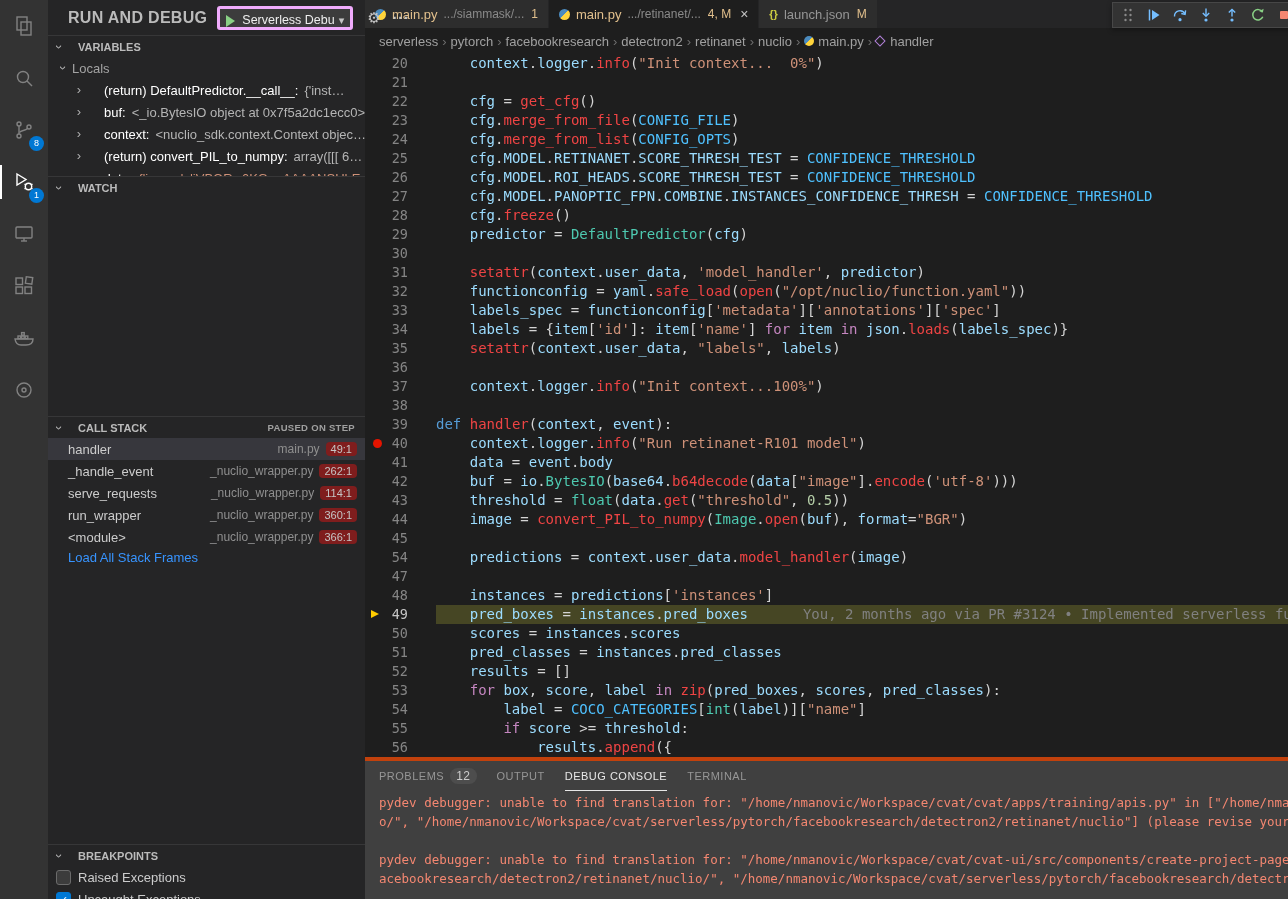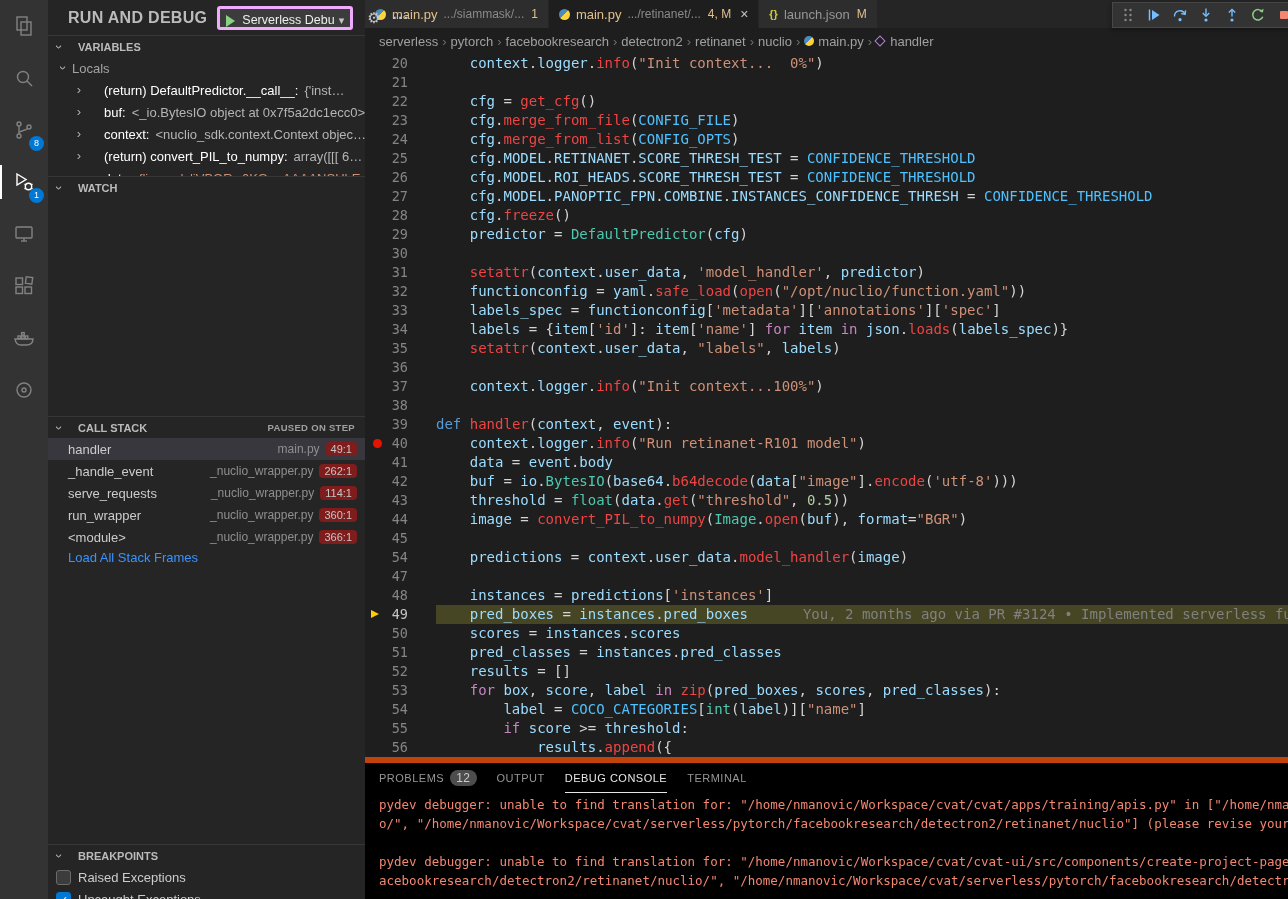--- a/index.html
+++ b/index.html
@@ -84,21 +84,21 @@
   .cur-arrow { position:absolute; left:6px; top:5px; width:0; height:0; border-left:8px solid #ffcc00; border-top:4.5px solid transparent; border-bottom:4.5px solid transparent; }
   .ctext { flex:1; white-space:pre; overflow:hidden; }
   .cline.current .ctext { background:rgba(255,255,64,0.18); }
   .blame { color:#808080; margin-left:55px; }
   .tk-w { }
   .tk-k { color:#569cd6; } .tk-c { color:#c586c0; } .tk-f { color:#ef4444; }
   .tk-s { color:#ce9178; } .tk-v { color:#9cdcfe; } .tk-C { color:#4fc1ff; }
   .tk-n { color:#b5cea8; } .tk-t { color:#4ec9b0; } .tk-d { color:#d4d4d4; }
 
   
-  .panel { position:absolute; left:0; top:757px; right:0; bottom:0; border-top:6px solid #c2410c; background:#000000; }
+  .panel { position:absolute; left:0; top:757px; right:0; bottom:0; border-top:4px solid #c2410c; background:#404040; }
   .panel-tabs { height:30px; display:flex; align-items:center; gap:20px; padding-left:14px; }
   .ptab { display:flex; align-items:center; height:100%; font-size:11px; letter-spacing:.5px; color:#969696; cursor:pointer; }
   .ptab.active { color:#e7e7e7; box-shadow:inset 0 -1px 0 #e7e7e7; }
   .ptab-badge { margin-left:6px; background:#4d4d4d; color:#cccccc; font-size:12px; border-radius:9px; padding:1px 6px; }
   .console { padding:2px 0 0 14px; font-family:"DejaVu Sans Mono", monospace; font-size:12.5px; line-height:19px; color:#f48771; }
   .cons-line { white-space:pre; overflow:hidden; }
 
   
   .dbg-toolbar { position:absolute; left:1112px; top:2px; height:26px; display:flex; align-items:center; background:#333333; border:1px solid #474747; box-shadow:0 2px 5px rgba(0,0,0,.35); z-index:10; padding:0 2px; width:182px; overflow:hidden; }
   .dbg-btn { width:26px; height:24px; display:flex; align-items:center; justify-content:center; cursor:pointer; flex:none; }

